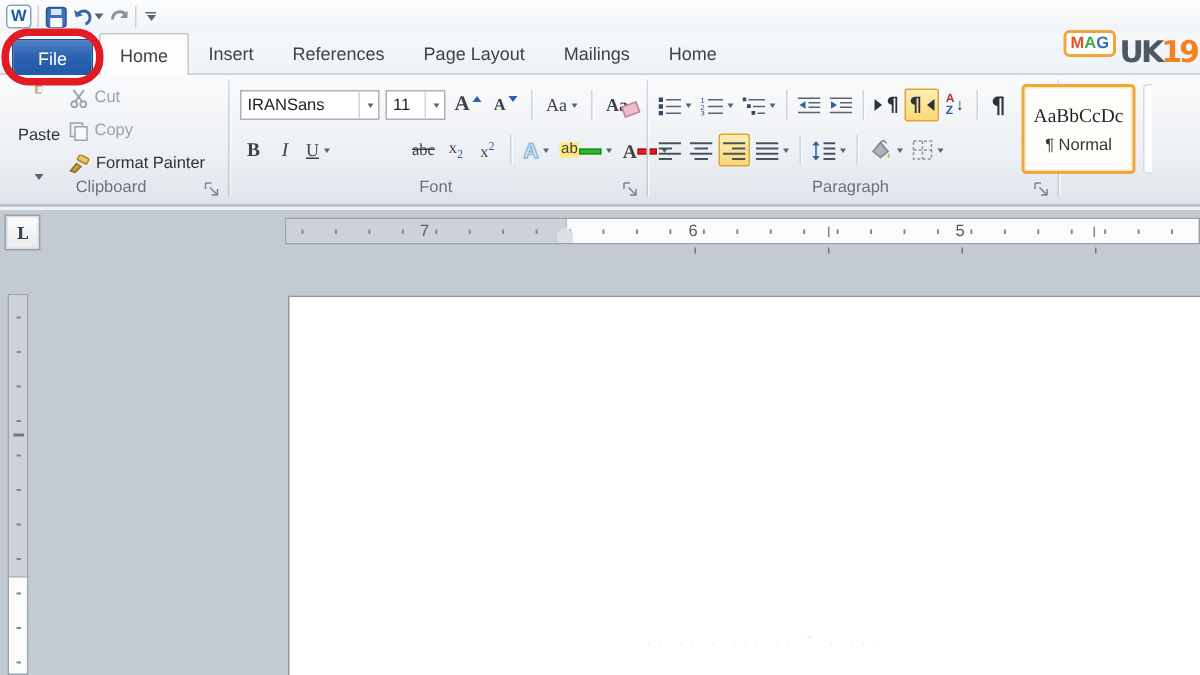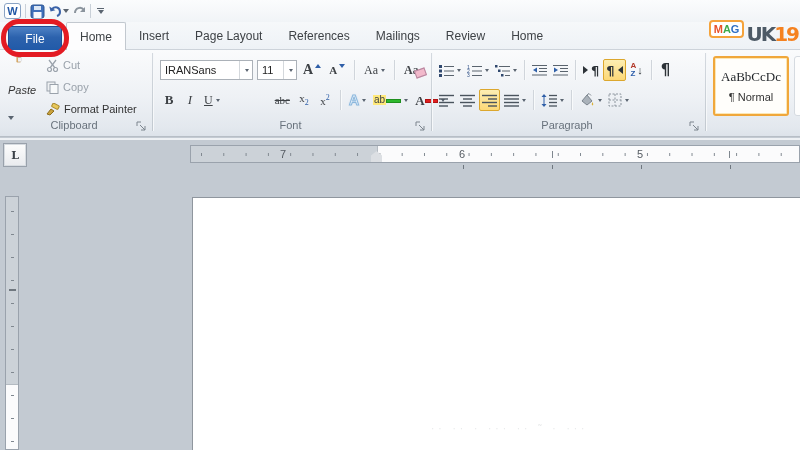--- a/index.html
+++ b/index.html
@@ -56,21 +56,21 @@
   .row { position:absolute; display:flex; align-items:center; }
   .ibtn { height:22px; min-width:18px; display:flex; align-items:center; justify-content:center;
     border-radius:2px; padding:0 2px; gap:2px; }
   .ibtn.hl { background:linear-gradient(#fdeeb3,#fcd877); border:1px solid #dca72e; }
   .vsep { width:1px; height:20px; background:#d0d5db; margin:0 3px; box-shadow:1px 0 0 #f8fafb; }
   .caret-s { display:inline-block; width:0; height:0; border-left:2.5px solid transparent;
     border-right:2.5px solid transparent; border-top:3.5px solid #5a6470; margin-left:1px; }
 
   
   .paste-btn { position:absolute; left:8px; top:6px; width:36px; height:64px;
-    display:flex; flex-direction:column; justify-content:flex-start; gap:20px;font-style:italic; }
+    display:flex; flex-direction:column; align-items:center; justify-content:flex-start; gap:20px; }
   .paste-label { font-size:11px; color:#333; margin-top:1px; }
   .sbtns { position:absolute; left:46px; top:6px; display:flex; flex-direction:column; gap:4px; }
   .sbtn { display:flex; align-items:center; gap:4px; height:18px; font-size:11px; color:#333; }
   .sbtn.disabled { color:#9aa2ab; }
 
   
   .combo { height:20px; background:#fff; border:1px solid #abb1b8; display:flex;
     align-items:center; font-size:11px; color:#222; }
   .combo .cval { flex:1; padding:0 4px; white-space:nowrap; overflow:hidden; }
   .combo .cbtn { width:13px; height:100%; display:flex; align-items:center;
@@ -188,24 +188,23 @@
       </div>
     </div>
   </div>
 
   <div id="tabrow">
     <div class="file-tab">File</div>
     <div class="red-annotation"></div>
     <div class="tabs">
       <div class="tab active">Home</div>
       <div class="tab">Insert</div>
+      <div class="tab">References</div>
       <div class="tab">Page Layout</div>
-      <div class="tab">References</div>
       <div class="tab">Mailings</div>
-      <div class="tab">Review</div>
       <div class="tab">Home</div>
     </div>
     <div class="brand">
       <span class="mag-badge"><span class="m">M</span><span class="a">A</span><span class="g">G</span></span>
       <span class="brand-name"><span class="dark">UK</span><span class="accent">19</span></span>
     </div>
   </div>
 
   <div id="ribbon">
 
@@ -484,21 +483,21 @@
       <div class="gfooter">
         <span>Paragraph</span>
       </div>
       <svg class="launcher" viewBox="0 0 11 11">
         <path d="M1 1 L5 1 M1 1 L1 5" stroke="#7c858e" fill="none"></path>
         <path d="M4 4 L9 9 M9 5 L9 9 L5 9" stroke="#7c858e" fill="none"></path>
       </svg>
     </div>
     <div class="gsep" style="left:705px;"></div>
 
-    <div class="group" style="left:707px;width:93px;overflow:hidden;">
+    <div class="group" style="left:675px;width:93px;overflow:hidden;">
       <div class="style-card" style="left:6px;">
         <span class="style-sample">AaBbCcDc</span>
         <span class="style-name">¶ Normal</span>
       </div>
       <div class="style-card partial">
         
         
       </div>
     </div>
   </div>

